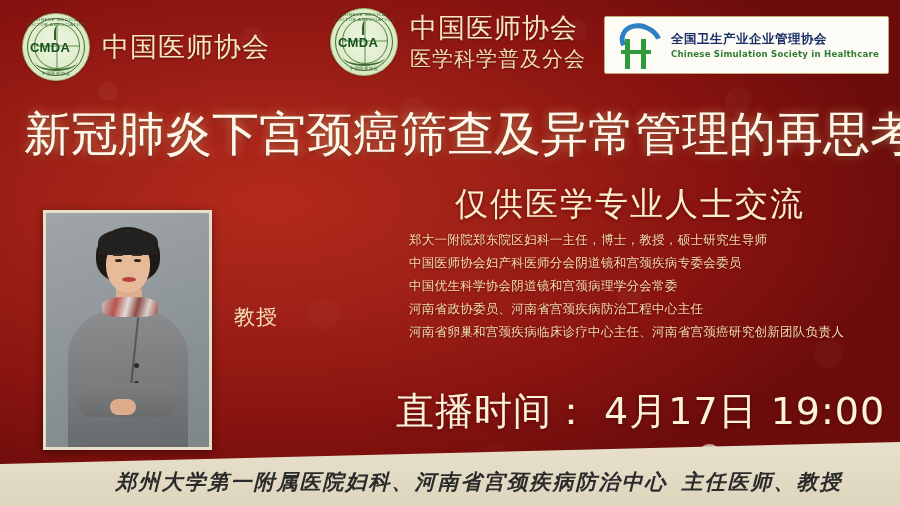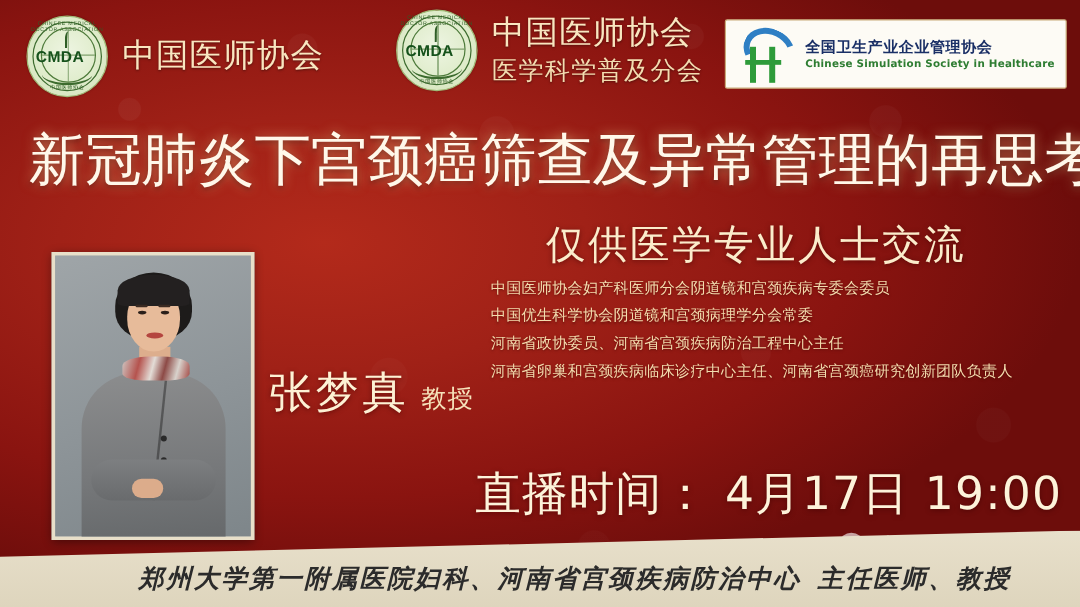--- a/index.html
+++ b/index.html
@@ -272,25 +272,25 @@
     <div class="p-face"></div>
     <div class="p-hair2"></div>
     <div class="p-brow l"></div>
     <div class="p-brow r"></div>
     <div class="p-eye l"></div>
     <div class="p-eye r"></div>
     <div class="p-mouth"></div>
   </div>
 
   <div id="speaker">
-    <span class="name">张梦真</span>
     <span class="rank">教授</span>
   </div>
 
   <div id="bio">
+    <div class="line">郑大一附院郑东院区妇科一主任，博士，教授，硕士研究生导师</div>
     <div class="line">中国医师协会妇产科医师分会阴道镜和宫颈疾病专委会委员</div>
     <div class="line">中国优生科学协会阴道镜和宫颈病理学分会常委</div>
     <div class="line">河南省政协委员、河南省宫颈疾病防治工程中心主任</div>
     <div class="line">河南省卵巢和宫颈疾病临床诊疗中心主任、河南省宫颈癌研究创新团队负责人</div>
   </div>
 
   <div id="airtime">直播时间： 4月17日 19:00</div>
 
   <div id="wechat">
     <span class="wx">

